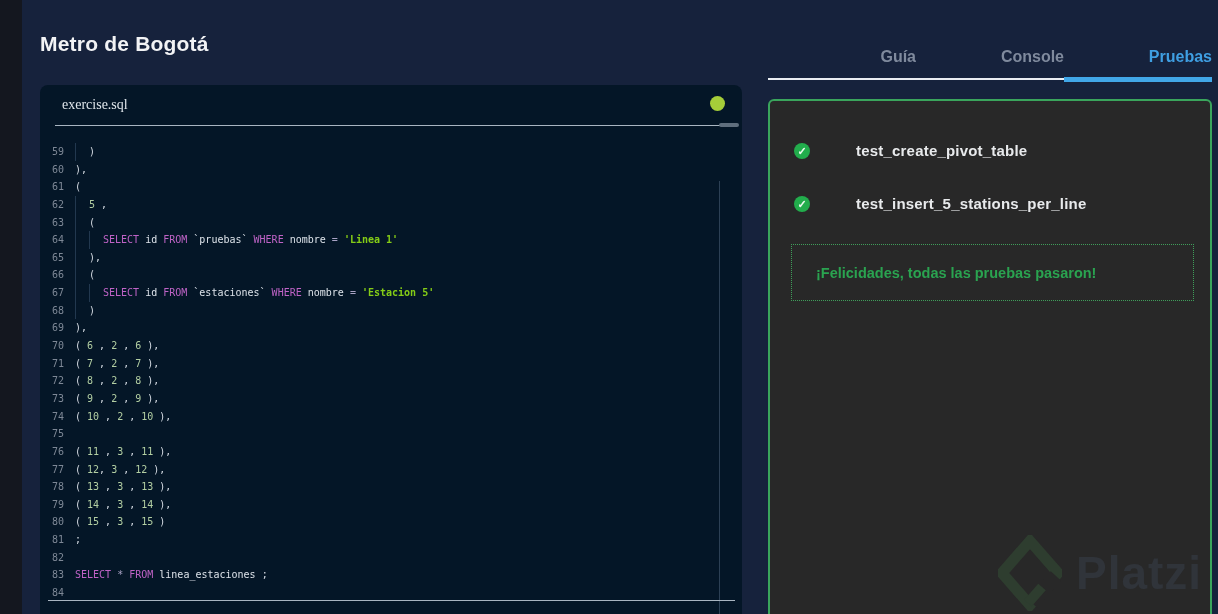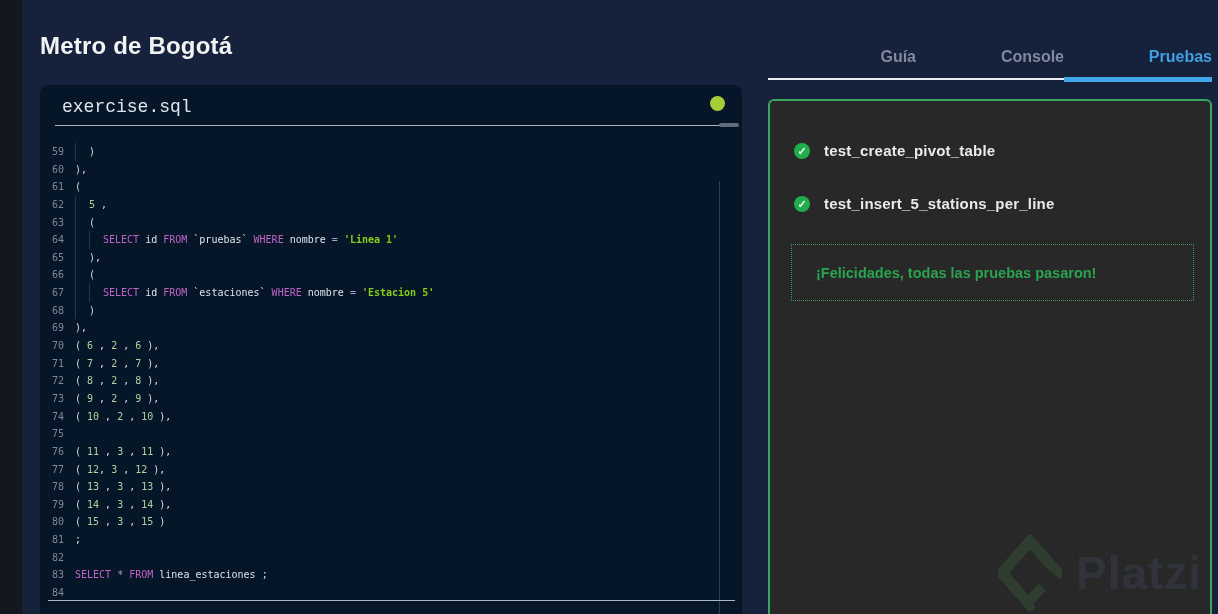--- a/index.html
+++ b/index.html
@@ -9,32 +9,32 @@
     background:#16223c;
     font-family:"Liberation Sans", sans-serif;
     color:#e8eaec;
   }
   
   .left-strip { position:absolute; left:0; top:0; width:22px; height:614px; background:#14171f; }
 
   
   .page-title {
     position:absolute; left:40px; top:32px;
-    font-size:24px; font-weight:bold; color:#f2f3f5; letter-spacing:.2px;
+    font-size:21px; font-weight:bold; color:#f2f3f5; letter-spacing:.2px;
   }
 
   
   .editor-card {
     position:absolute; left:40px; top:85px; width:702px; height:540px;
     background:#041627; border-radius:8px 8px 0 0; overflow:hidden;
   }
   .editor-header { position:relative; height:40px; }
   .editor-filename {
     position:absolute; left:22px; top:12px;
-    font-family:Liberation Mono, monospace; font-size:18px; color:#dfe5ea;
+    font-family:Liberation Serif, serif; font-size:14px; color:#dfe5ea;
   }
   .editor-dot {
     position:absolute; right:17px; top:11px; width:15px; height:15px;
     border-radius:50%; background:#a5cd39;
   }
   .editor-divider {
     position:absolute; left:15px; top:40px; width:683px; height:1px; background:#a9b5c1;
   }
   .code-area { position:absolute; left:0; top:41px; width:702px; height:499px; padding-top:17px; }
   .crow { display:flex; height:17.65px; line-height:17.65px;
@@ -73,21 +73,21 @@
     position:absolute; left:768px; top:99px; width:444px; height:530px;
     background:#282828; border:2px solid #3aa55c; border-radius:6px; overflow:hidden;
   }
   .test-item { position:absolute; left:24px; display:flex; align-items:center; gap:14px; }
   .test-item.i0 { top:41px; }
   .test-item.i1 { top:94px; }
   .check-circle {
     width:16px; height:16px; border-radius:50%; background:#22ad4c;
     color:#eafaef; font-size:11px; line-height:16px; text-align:center; font-weight:bold;
   }
-  .test-name { font-size:15px; font-weight:bold; color:#e8eaec; letter-spacing:.2px; }
+  .test-name { font-size:15px; font-weight:bold; color:#e8eaec; letter-spacing:.2px;margin-left:32px; }
   .pass-box {
     position:absolute; left:21px; top:143px; width:403px; height:57px;
     border:1px dotted #3f9e5a; display:flex; align-items:center; padding-left:24px;
   }
   .pass-msg { font-size:14.5px; font-weight:bold; color:#2aa350; }
 
   
   .watermark { position:absolute; left:228px; top:434px; display:flex; align-items:center; }
   .wm-logo { width:64px; height:76px; }
   .wm-text { font-size:46px; font-weight:600; color:#30343a; margin-left:14px; letter-spacing:1px; }

